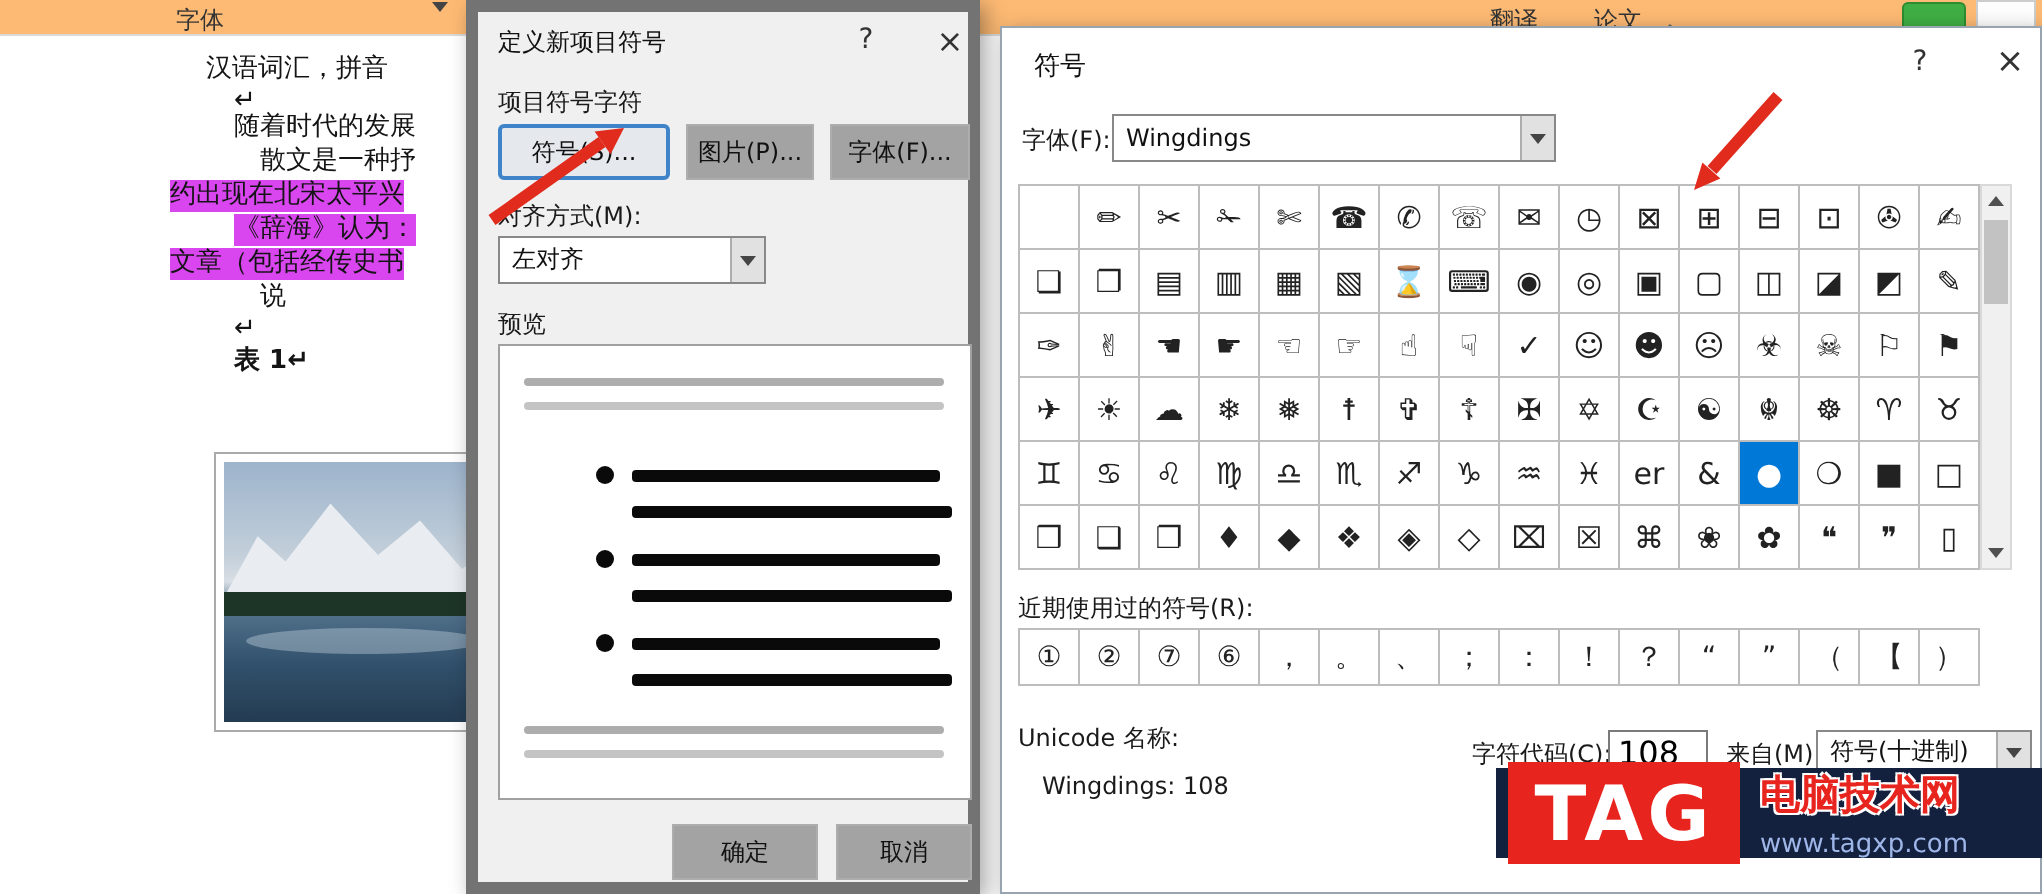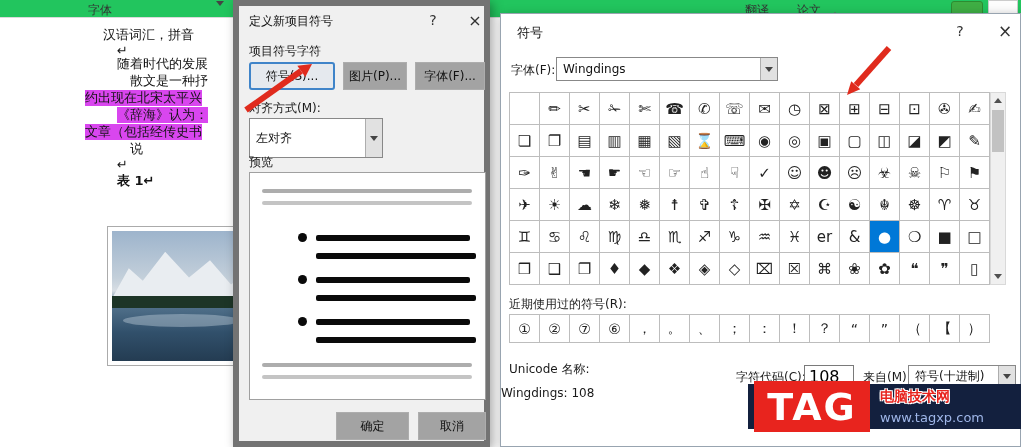--- a/index.html
+++ b/index.html
@@ -1,20 +1,20 @@
 <!DOCTYPE html>
 <html><head>
 <meta charset="utf-8">
 <style>
   * { margin:0; padding:0; box-sizing:border-box; }
   body { font-family:"DejaVu Sans","Liberation Sans",sans-serif; background:#555; }
   .screen { position:relative; width:1021px; height:447px; overflow:hidden; background:#ffffff; }
 
   
-  .ribbon { position:absolute; left:0; top:0; width:1021px; height:18px; background:#22c55e; border-bottom:1px solid #dadada; z-index:1; }
+  .ribbon { position:absolute; left:0; top:0; width:1021px; height:18px; background:#fdba74; border-bottom:1px solid #dadada; z-index:1; }
   .ribbon-label { position:absolute; top:2px; font-size:12px; color:#333; white-space:nowrap; }
   .ribbon-caret { position:absolute; top:6px; }
   .green-icon { position:absolute; left:951px; top:1px; width:32px; height:15px; background:#3fae44; border:1px solid #2d8c31; border-radius:3px; }
   .white-icon { position:absolute; left:988px; top:0; width:30px; height:17px; background:#fdfdfd; border:1px solid #cccccc; }
   .collapse-icon { position:absolute; left:829px; top:4px; }
 
   
   .doc { position:absolute; left:0; top:18px; width:500px; height:429px; background:#ffffff; z-index:1; }
   .doc-line { position:absolute; font-size:13px; line-height:16px; color:#141414; white-space:nowrap; }
   .doc-line.sel { background:#d946ef; }
@@ -71,21 +71,21 @@
   .tri-down { width:0; height:0; border-left:4px solid transparent; border-right:4px solid transparent; border-top:5px solid #505050; }
   .sbar-thumb { position:absolute; left:1px; top:17px; width:12px; height:42px; background:#c2c2c2; cursor:pointer; }
 
   
   .arrows { position:absolute; left:0; top:0; width:1021px; height:447px; z-index:30; pointer-events:none; }
   .watermark { position:absolute; left:748px; top:384px; width:273px; height:45px; background:#13203e; z-index:40;
                display:flex; align-items:center; }
   .wm-logo { margin-left:6px; width:116px; height:51px; background:#e8241e; color:#fff; font-weight:bold; font-size:38px;
              display:flex; align-items:center; justify-content:center; letter-spacing:2px; }
   .wm-right { margin-left:10px; }
-  .wm-site { color:#e8241e; font-weight:bold; font-size:14px;
+  .wm-site { color:#e8241e; font-weight:bold; font-size:20px;
              text-shadow:-1px -1px 0 #fff,1px -1px 0 #fff,-1px 1px 0 #fff,1px 1px 0 #fff; }
   .wm-url { color:#9fb6e8; font-size:13px; margin-top:4px; }
 </style>
 </head>
 <body>
 
 <div class="screen">
 
   <div class="ribbon">
     <span class="ribbon-label" style="left:88px">字体</span>
@@ -127,21 +127,21 @@
     <div class="titlebar-btn" style="left:182px;top:4px;width:24px;height:20px">?</div>
     <div class="titlebar-btn" style="left:222px;top:4px;width:28px;height:20px;font-size:16px">×</div>
 
     <div class="lbl" style="left:10px;top:37px">项目符号字符</div>
 
     <div class="btn focused" style="left:10px;top:56px;width:86px;height:28px">符号(S)...</div>
     <div class="btn" style="left:104px;top:56px;width:64px;height:28px">图片(P)...</div>
     <div class="btn" style="left:176px;top:56px;width:70px;height:28px">字体(F)...</div>
 
     <div class="lbl" style="left:10px;top:94px">对齐方式(M):</div>
-    <div class="combo" style="left:10px;top:112px;width:134px;height:40px">
+    <div class="combo" style="left:10px;top:112px;width:134px;height:24px">
       <span class="combo-text">左对齐</span>
       <span class="combo-btn">
           <span class="caret"></span>
         </span>
     </div>
 
     <div class="lbl" style="left:10px;top:148px">预览</div>
     <div class="preview-box">
       <div class="pv-gray" style="top:16px;background:#adadad"></div>
       <div class="pv-gray" style="top:28px;background:#c4c4c4"></div>
@@ -298,21 +298,21 @@
         <div class="recent-cell">！</div>
         <div class="recent-cell">？</div>
         <div class="recent-cell">“</div>
         <div class="recent-cell">”</div>
         <div class="recent-cell">（</div>
         <div class="recent-cell">【</div>
         <div class="recent-cell">）</div>
       </div>
 
     <div class="lbl" style="left:8px;top:347px">Unicode 名称:</div>
-    <div class="lbl" style="left:0;top:372px">Wingdings: 108</div>
+    <div class="lbl" style="left:20px;top:372px">Wingdings: 108</div>
 
     <div class="lbl" style="left:235px;top:355px">字符代码(C):</div>
     <input class="tbox" style="left: 303px; top: 351px; width: 50px;" value="108">
     <div class="lbl" style="left:362px;top:355px">来自(M):</div>
     <div class="combo" style="left:407px;top:351px;width:108px;height:22px">
       <span class="combo-text">符号(十进制)</span>
       <span class="combo-btn">
           <span class="caret"></span>
         </span>
     </div>

